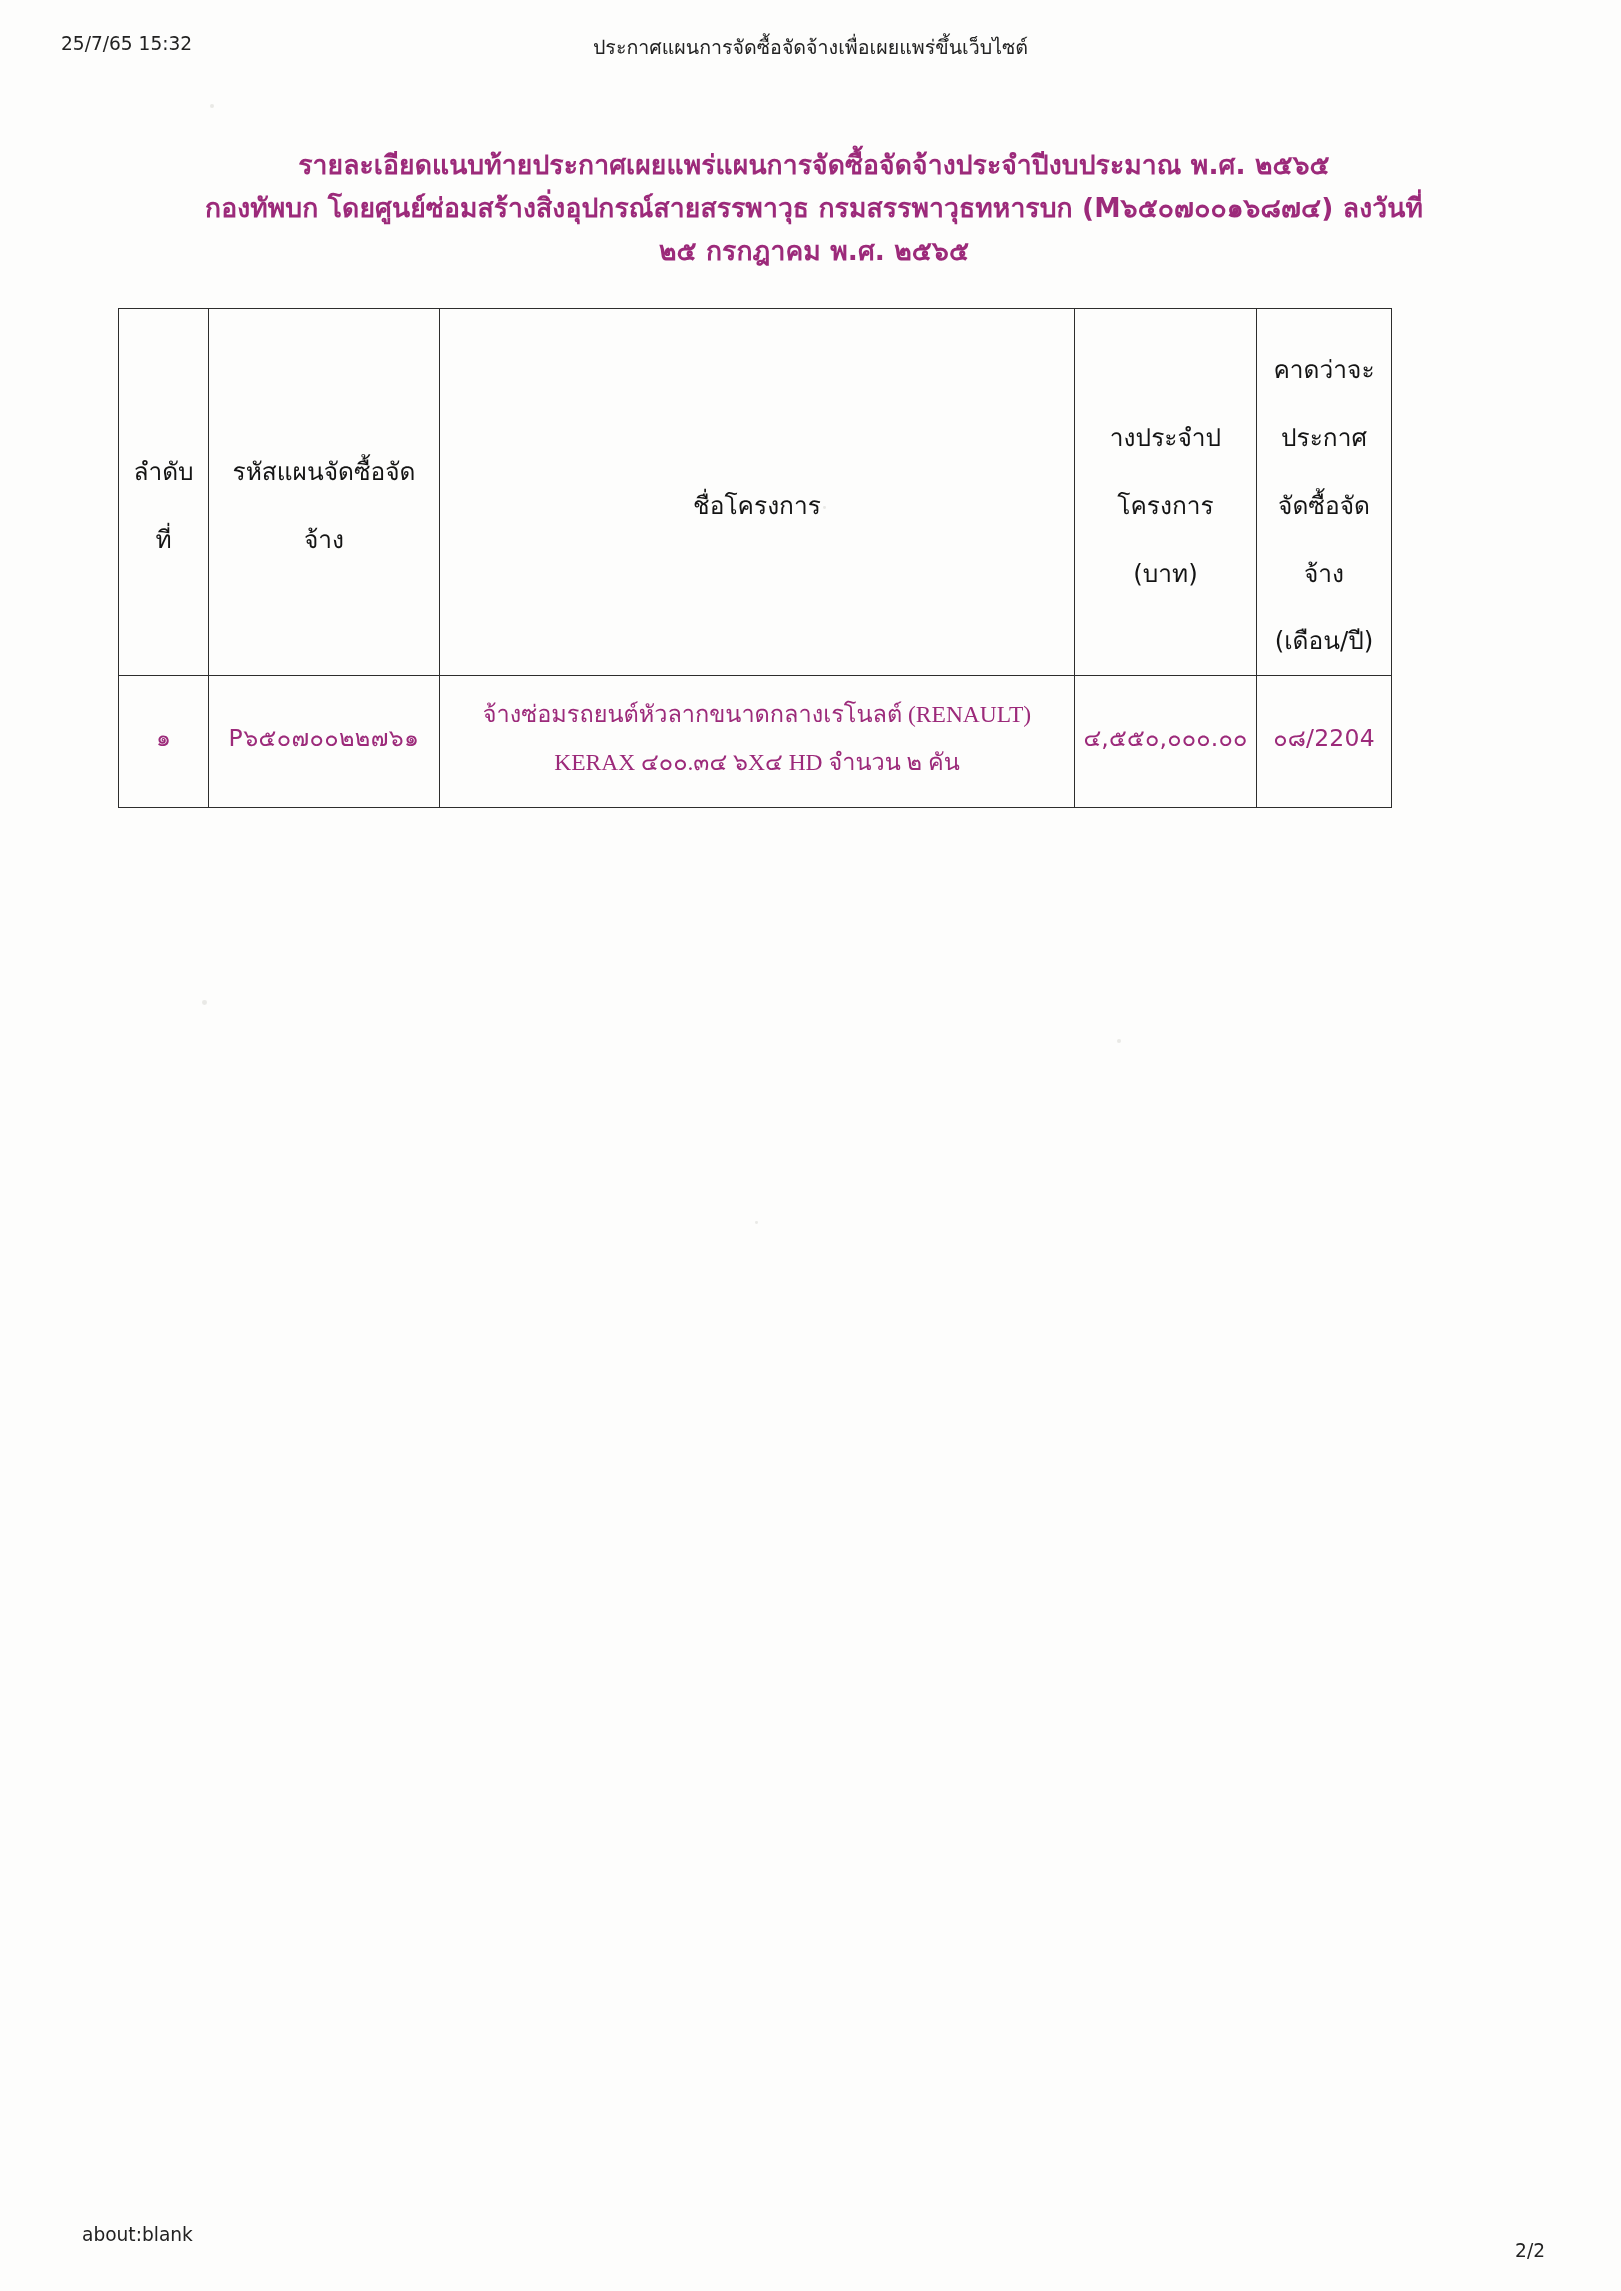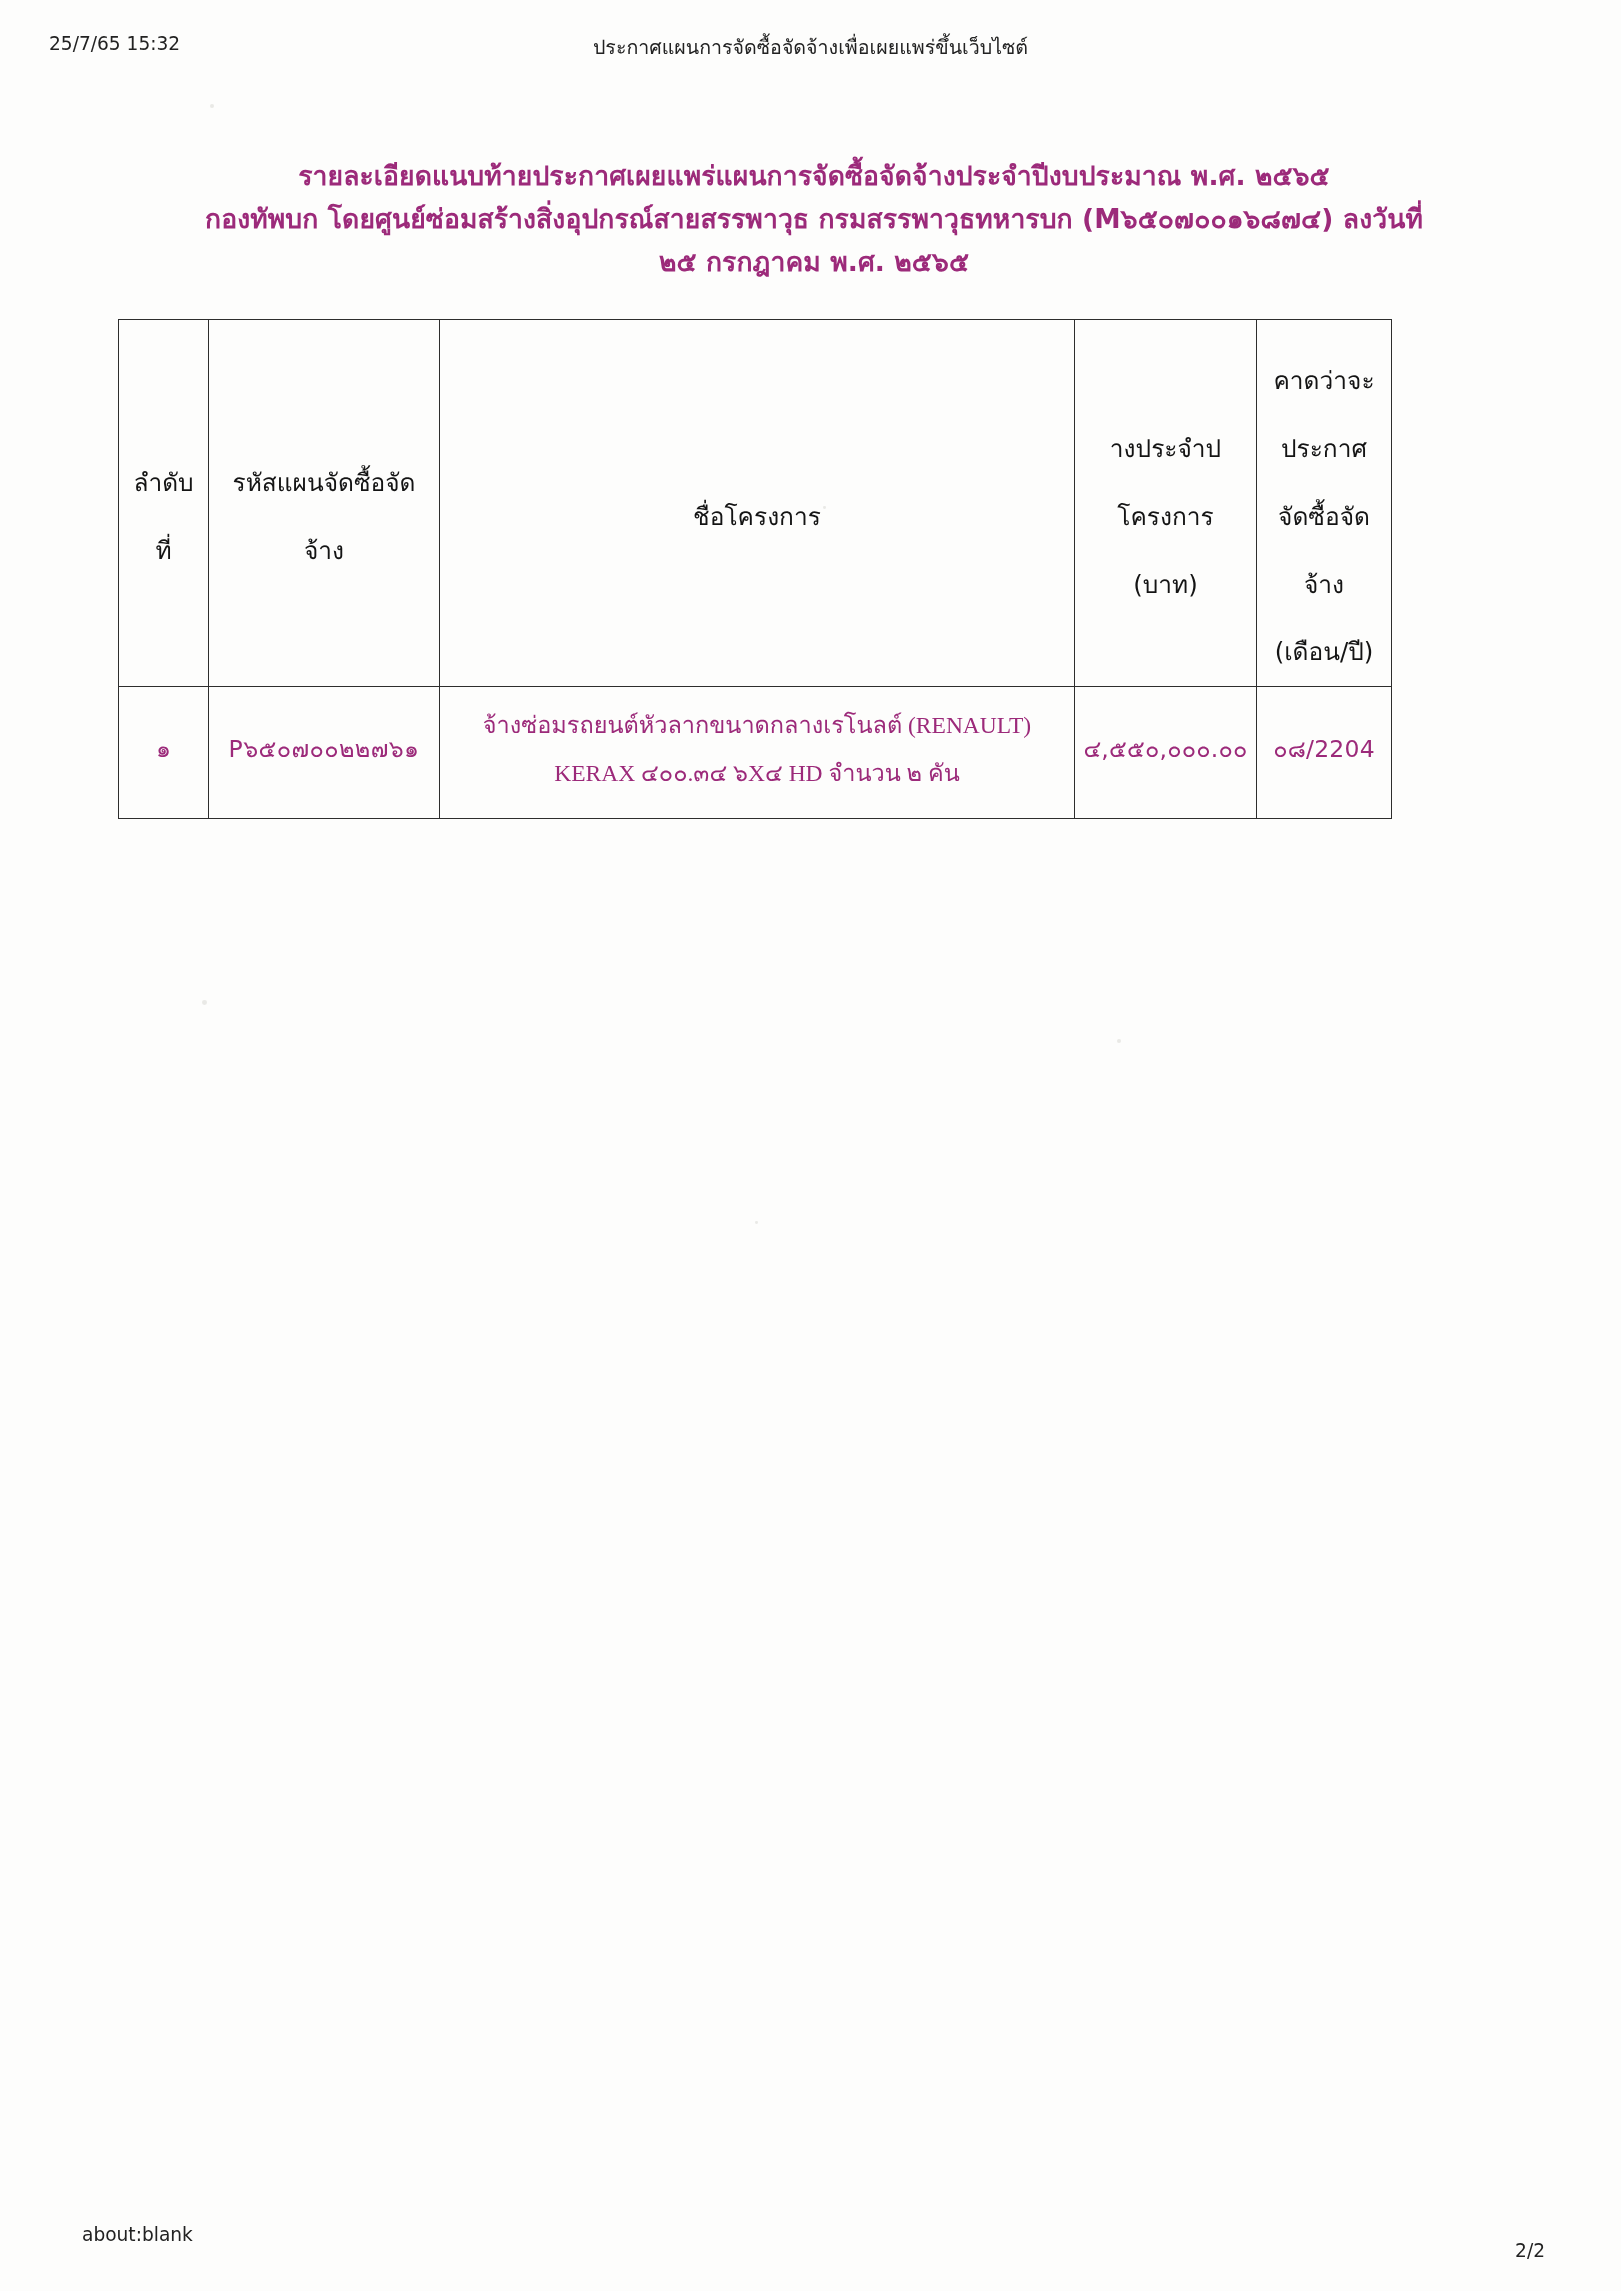--- a/index.html
+++ b/index.html
@@ -27,21 +27,21 @@
     position: absolute;
     top: 33px;
     left: 0;
     right: 0;
     height: 23.5px;
     font-size: 18.6px;
     color: #222;
   }
   .print-header .left {
     position: absolute;
-    left: 49px;
+    left: 61px;
     top: 0;
     white-space: nowrap;
   }
   .print-header .center {
     position: absolute;
     left: 0;
     right: 0;
     top: -2px;
     text-align: center;
     font-size: 19.6px;
@@ -65,21 +65,21 @@
   .print-footer .right {
     position: absolute;
     right: 76px;
     top: 16px;
     margin-left: 48px;
   }
 
   
   .doc {
     position: absolute;
-    top: 155px;
+    top: 144px;
     left: 118px;
     width: 1392px;
   }
 
   .title-block {
     text-align: center;
     color: #9c2a7a;
     line-height: 1.62;
     font-size: 26.5px;
     font-weight: 700;

